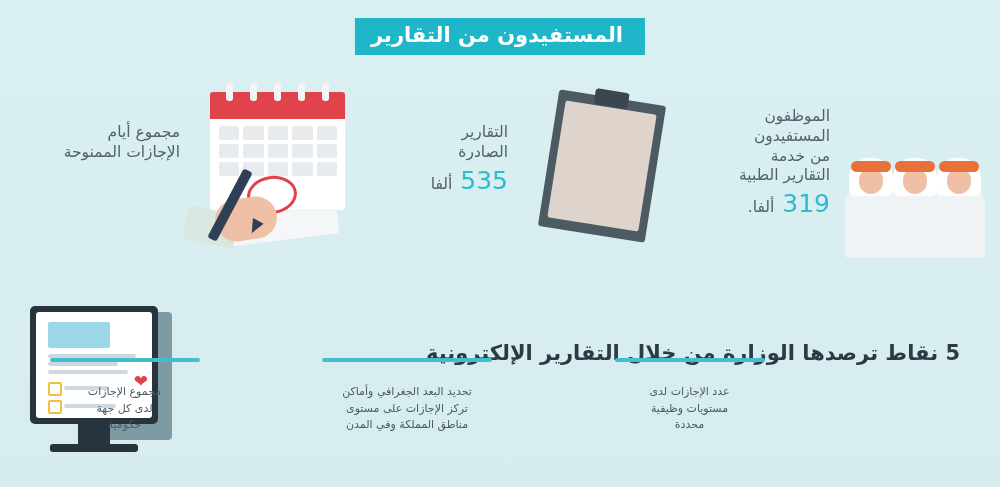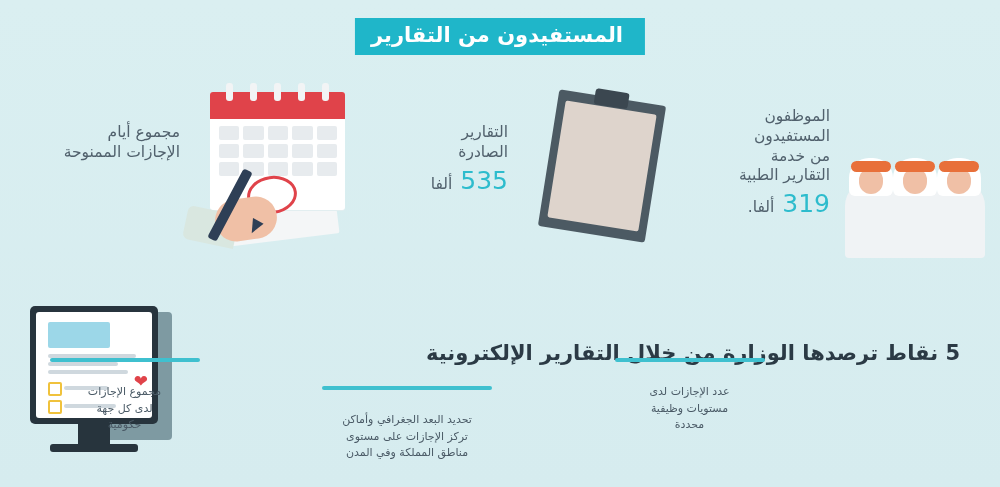--- a/index.html
+++ b/index.html
@@ -532,21 +532,21 @@
     </div>
   </div>
 
   <div class="points-row">
     <div class="point-col">
       <div class="point-rule"></div>
       <div class="point-text">عدد الإجازات لدى
 مستويات وظيفية
 محددة</div>
     </div>
-    <div class="point-col" style="width:200px;margin-top:28px;">
+    <div class="point-col" style="width:200px;">
       <div class="point-rule" style="width:170px;"></div>
       <div class="point-text">تحديد البعد الجغرافي وأماكن
 تركز الإجازات على مستوى
 مناطق المملكة وفي المدن</div>
     </div>
     <div class="point-col">
       <div class="point-rule"></div>
       <div class="point-text">مجموع الإجازات
 لدى كل جهة
 حكومية</div>

